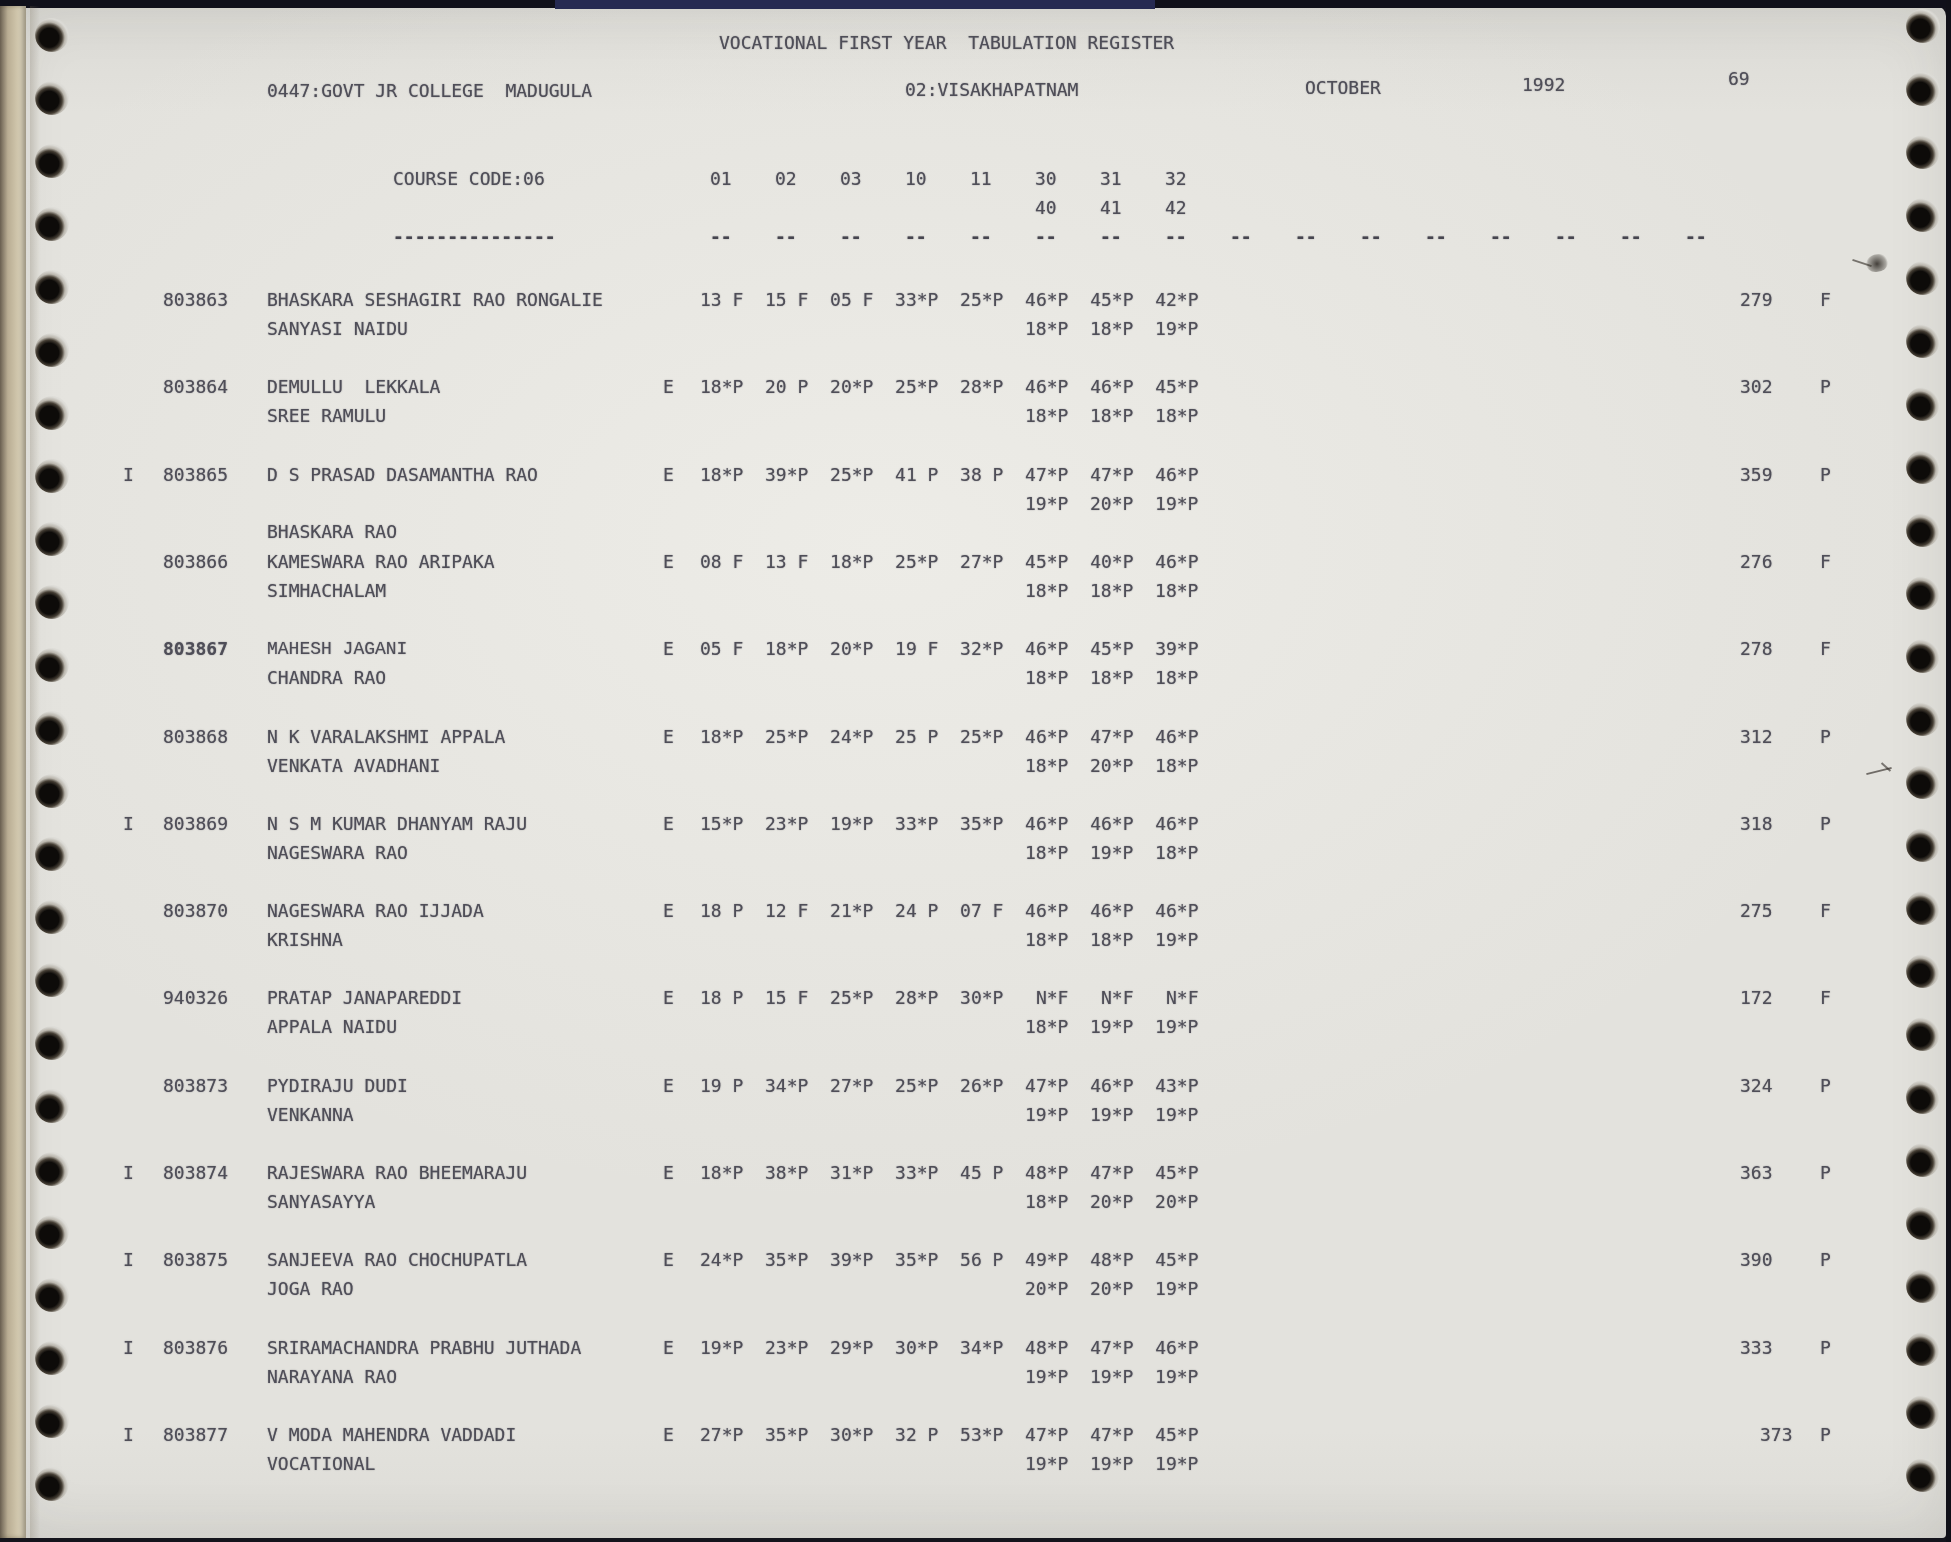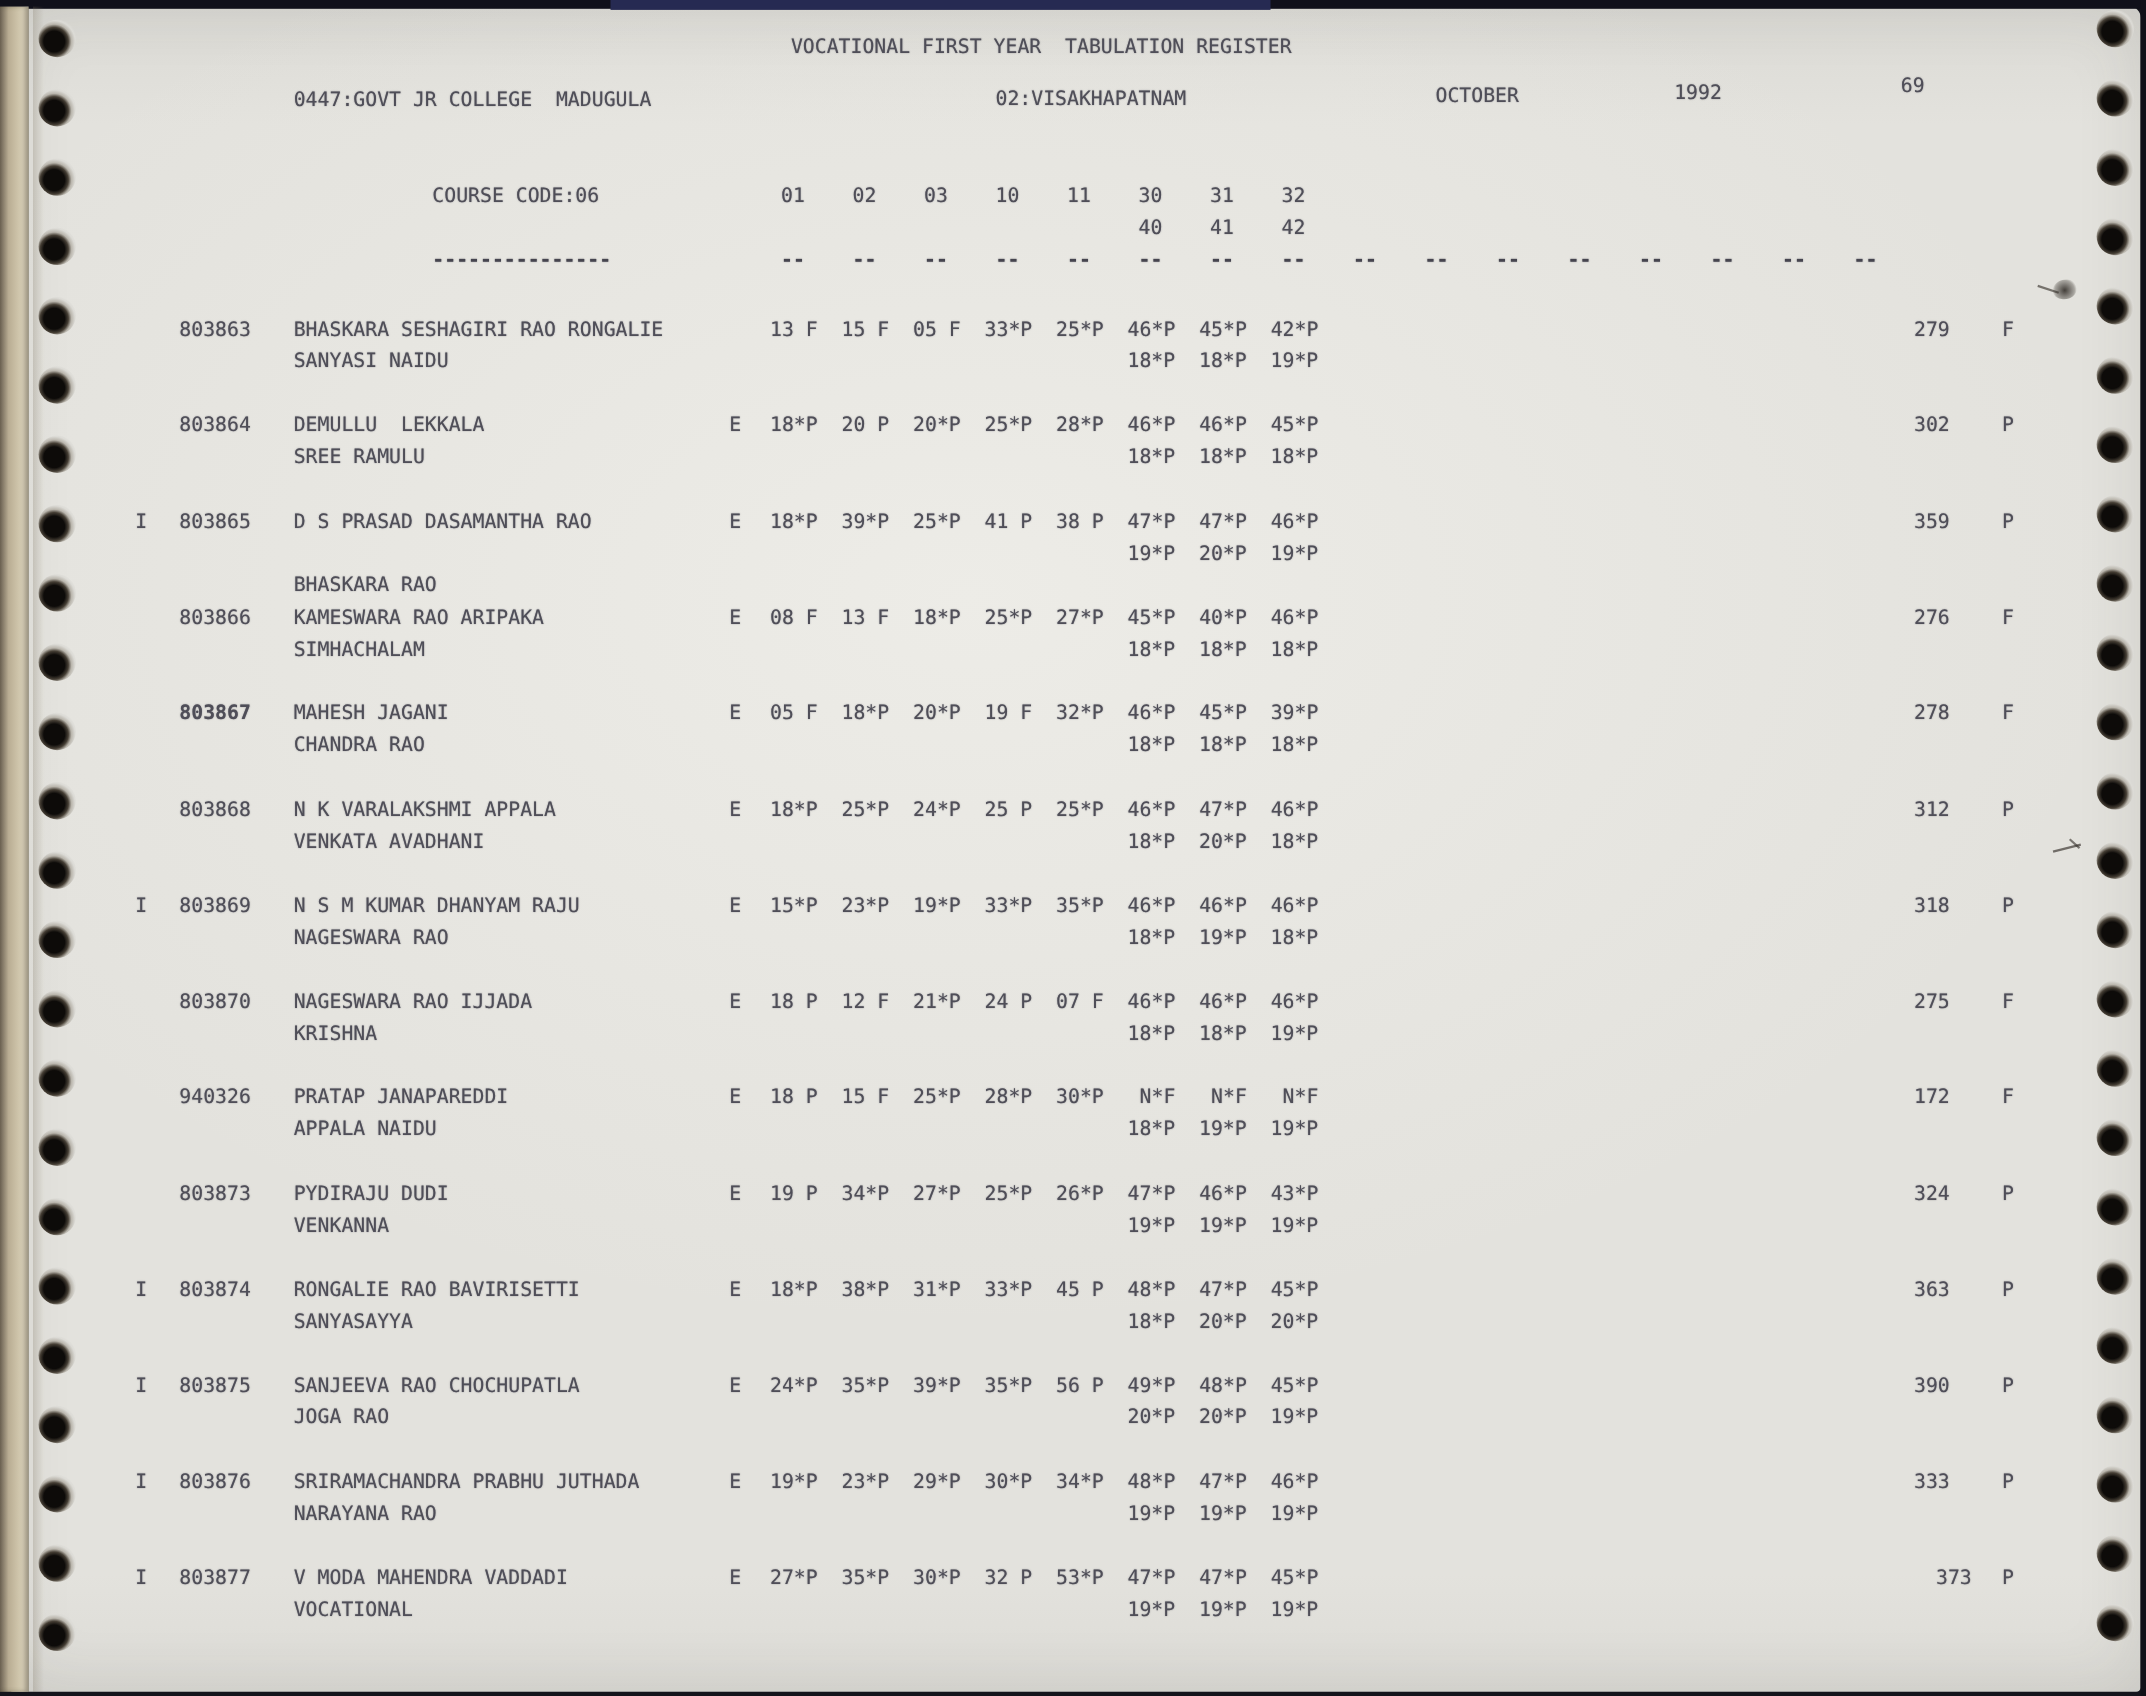--- a/index.html
+++ b/index.html
@@ -170,21 +170,21 @@
       <span class="t" style="left: 1025px; top: 495px;">19*P  20*P  19*P</span>
       <span class="t" style="left: 163px; top: 553px;">803866</span>
       <span class="t" style="left: 267px; top: 553px;">KAMESWARA RAO ARIPAKA</span>
       <span class="t" style="left: 663px; top: 553px;">E</span>
       <span class="t" style="left: 700px; top: 553px;">08 F  13 F  18*P  25*P  27*P  45*P  40*P  46*P</span>
       <span class="t" style="left: 1740px; top: 553px;">276</span>
       <span class="t" style="left: 1820px; top: 553px;">F</span>
       <span class="t" style="left: 267px; top: 582px;">SIMHACHALAM</span>
       <span class="t" style="left: 1025px; top: 582px;">18*P  18*P  18*P</span>
       <span class="t" style="left: 163px; top: 640px; font-weight: bold;">803867</span>
-      <span class="t" style="left: 267px; top: 640px;">MAHESH JAGANI</span>
+      <span class="t" style="left: 267px; top: 640px; font-family: Liberation Mono, monospace;">MAHESH JAGANI</span>
       <span class="t" style="left: 663px; top: 640px;">E</span>
       <span class="t" style="left: 700px; top: 640px;">05 F  18*P  20*P  19 F  32*P  46*P  45*P  39*P</span>
       <span class="t" style="left: 1740px; top: 640px;">278</span>
       <span class="t" style="left: 1820px; top: 640px;">F</span>
       <span class="t" style="left: 267px; top: 669px;">CHANDRA RAO</span>
       <span class="t" style="left: 1025px; top: 669px;">18*P  18*P  18*P</span>
       <span class="t" style="left: 163px; top: 728px;">803868</span>
       <span class="t" style="left: 267px; top: 728px;">N K VARALAKSHMI APPALA</span>
       <span class="t" style="left: 663px; top: 728px;">E</span>
       <span class="t" style="left: 700px; top: 728px;">18*P  25*P  24*P  25 P  25*P  46*P  47*P  46*P</span>
@@ -220,21 +220,21 @@
       <span class="t" style="left: 163px; top: 1077px;">803873</span>
       <span class="t" style="left: 267px; top: 1077px;">PYDIRAJU DUDI</span>
       <span class="t" style="left: 663px; top: 1077px;">E</span>
       <span class="t" style="left: 700px; top: 1077px;">19 P  34*P  27*P  25*P  26*P  47*P  46*P  43*P</span>
       <span class="t" style="left: 1740px; top: 1077px;">324</span>
       <span class="t" style="left: 1820px; top: 1077px;">P</span>
       <span class="t" style="left: 267px; top: 1106px;">VENKANNA</span>
       <span class="t" style="left: 1025px; top: 1106px;">19*P  19*P  19*P</span>
       <span class="t" style="left: 123px; top: 1164px;">I</span>
       <span class="t" style="left: 163px; top: 1164px;">803874</span>
-      <span class="t" style="left: 267px; top: 1164px;">RONGALIE RAO BAVIRISETTI</span>
+      <span class="t" style="left: 267px; top: 1164px;">RAJESWARA RAO BHEEMARAJU</span>
       <span class="t" style="left: 663px; top: 1164px;">E</span>
       <span class="t" style="left: 700px; top: 1164px;">18*P  38*P  31*P  33*P  45 P  48*P  47*P  45*P</span>
       <span class="t" style="left: 1740px; top: 1164px;">363</span>
       <span class="t" style="left: 1820px; top: 1164px;">P</span>
       <span class="t" style="left: 267px; top: 1193px;">SANYASAYYA</span>
       <span class="t" style="left: 1025px; top: 1193px;">18*P  20*P  20*P</span>
       <span class="t" style="left: 123px; top: 1251px;">I</span>
       <span class="t" style="left: 163px; top: 1251px;">803875</span>
       <span class="t" style="left: 267px; top: 1251px;">SANJEEVA RAO CHOCHUPATLA</span>
       <span class="t" style="left: 663px; top: 1251px;">E</span>

